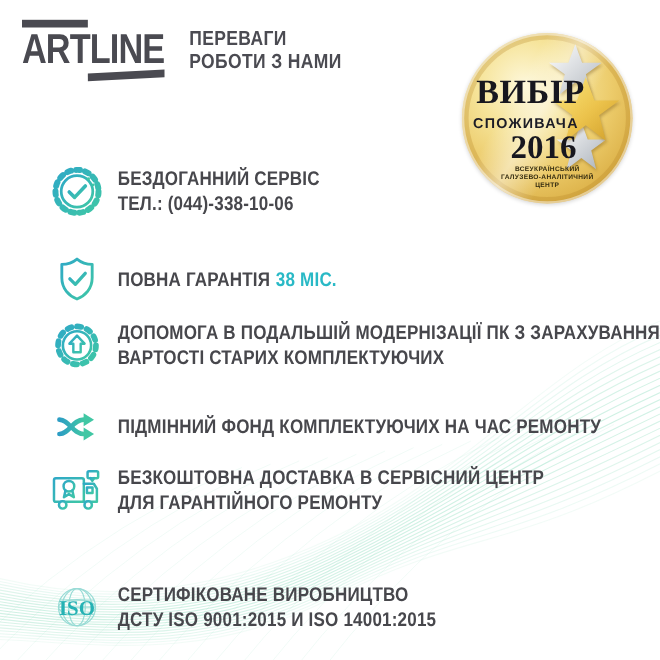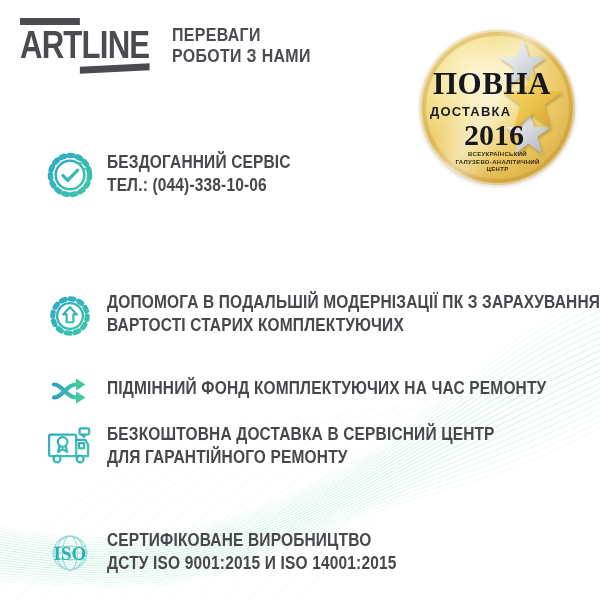--- a/index.html
+++ b/index.html
@@ -35,21 +35,21 @@
           font-size:30px;color:#17171f;z-index:3;}
   .m-issuer{position:absolute;left:0;top:121px;width:100%;text-align:center;font-weight:700;
             font-size:6px;line-height:7.5px;letter-spacing:0.3px;color:#332b10;z-index:3;}
   .star{position:absolute;z-index:2;filter:drop-shadow(1px 2px 1.5px rgba(120,85,20,0.4));}
   .star-top{left:79px;top:10px;width:48px;height:46px;}
   .star-bottom{left:86px;top:81px;width:45px;height:43px;}
   .star-gold{left:82px;top:40px;width:61px;height:58px;z-index:3;}
 
   
   .benefit{position:absolute;left:44px;display:flex;align-items:center;gap:11px;z-index:2;margin-top:42px;}
-  .b-icon{width:52px;height:52px;flex:0 0 52px;display:flex;align-items:flex-end;justify-content:center;}
+  .b-icon{width:52px;height:52px;flex:0 0 52px;display:flex;align-items:center;justify-content:center;}
   .b-text{font-weight:700;font-size:18px;line-height:23px;color:#47474c;
           transform:scaleX(0.86);transform-origin:0 50%;white-space:nowrap;letter-spacing:0.2px;}
   .b-text .hl{color:#29b9c6;margin-left:6px;}
   .b1{top:106px;} .b2{top:186px;} .b3{top:246px;} .b4{top:320px;} .b5{top:378px;} .b6{top:484px;}
 </style>
 </head>
 <body>
 
 <div class="page">
 
@@ -125,22 +125,22 @@
     <svg class="star star-gold" viewBox="0 0 100 95">
       <defs>
           <linearGradient id="sg3" x1="0" y1="0" x2="1" y2="1">
         <stop offset="0" stop-color="#fbe87e"></stop>
             <stop offset="0.55" stop-color="#ecc34c"></stop>
             <stop offset="1" stop-color="#cf9d28"></stop>
           </linearGradient>
         </defs>
       <polygon points="50,0 63,35 100,35 70,57 80,95 50,72 20,95 30,57 0,35 37,35" fill="url(#sg3)"></polygon>
     </svg>
-    <div class="m-line1">ПОВНА</div>
-    <div class="m-line2">ДОСТАВКА</div>
+    <div class="m-line1">ВИБІР</div>
+    <div class="m-line2">СПОЖИВАЧА</div>
     <div class="m-year">2016</div>
     <div class="m-issuer">
       <div>ВСЕУКРАЇНСЬКИЙ</div>
       <div>ГАЛУЗЕВО-АНАЛІТИЧНИЙ</div>
       <div>ЦЕНТР</div>
     </div>
   </div>
 
   <div class="benefit b1">
     <div class="b-icon">
@@ -157,20 +157,37 @@
         <circle cx="32.5" cy="12.5" r="1.4" fill="#3fc7a6"></circle>
         <circle cx="36.5" cy="17.5" r="1.1" fill="#3fc7a6"></circle>
       </svg>
     </div>
     <div class="b-text">
       <div>БЕЗДОГАННИЙ СЕРВІС</div>
       <div>ТЕЛ.: (044)-338-10-06</div>
     </div>
   </div>
 
+  <div class="benefit b2">
+    <div class="b-icon">
+      <svg width="46" height="46" viewBox="0 0 46 46">
+        <defs>
+            <linearGradient id="tg2" x1="0" y1="0" x2="1" y2="1">
+          <stop offset="0" stop-color="#2fa9c6"></stop>
+              <stop offset="1" stop-color="#3fc7a6"></stop>
+            </linearGradient>
+          </defs>
+        <path d="M23 4.5 C27 7.8 31.8 9.3 36.8 9.3 V21.5 C36.8 31.5 30.3 38 23 40.8 C15.7 38 9.2 31.5 9.2 21.5 V9.3 C14.2 9.3 19 7.8 23 4.5 Z" fill="none" stroke="url(#tg2)" stroke-width="2.6" stroke-linejoin="round"></path>
+        <path d="M16.5 22.5 L21.5 27.5 L30.5 17.5" stroke="url(#tg2)" stroke-width="3" fill="none" stroke-linecap="round" stroke-linejoin="round"></path>
+      </svg>
+    </div>
+    <div class="b-text">
+      <div><span>ПОВНА ГАРАНТІЯ</span><span class="hl">38 МІС.</span></div>
+    </div>
+  </div>
 
   <div class="benefit b3">
     <div class="b-icon">
       <svg width="48" height="48" viewBox="0 0 46 46">
         <defs>
             <linearGradient id="tg3" x1="0" y1="0" x2="1" y2="1">
           <stop offset="0" stop-color="#2fa9c6"></stop>
               <stop offset="1" stop-color="#3fc7a6"></stop>
             </linearGradient>
           </defs>

